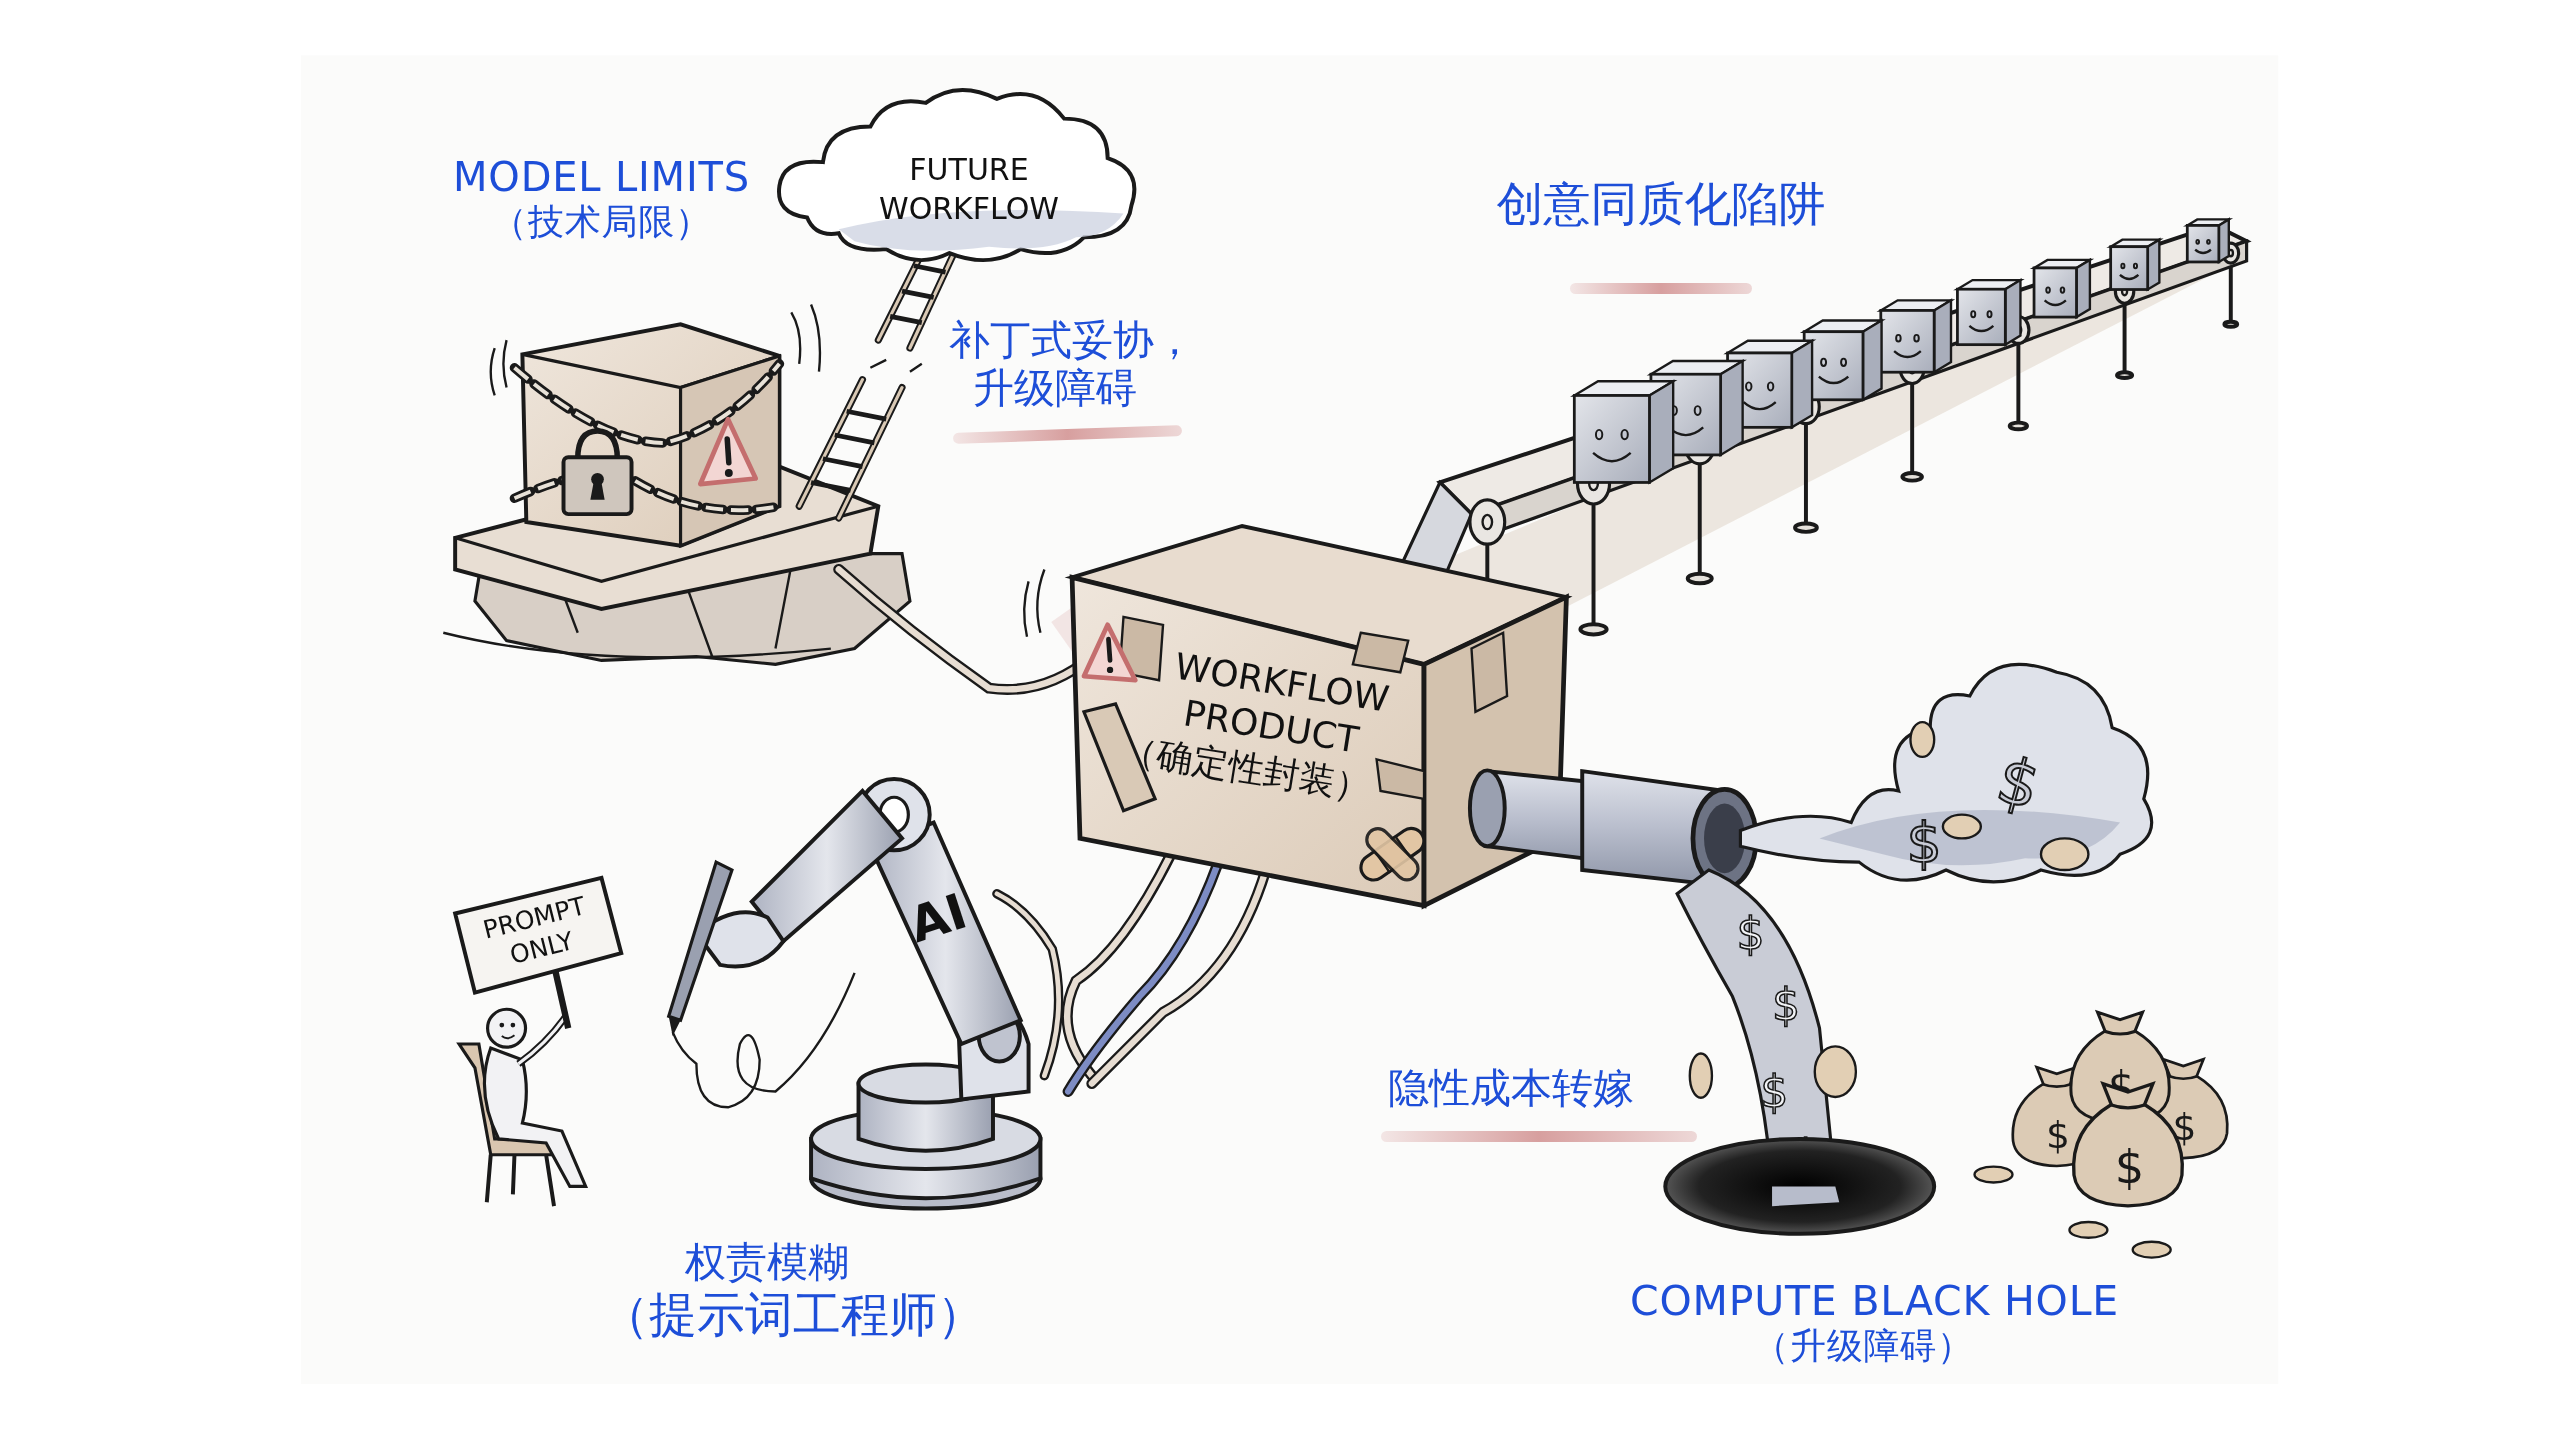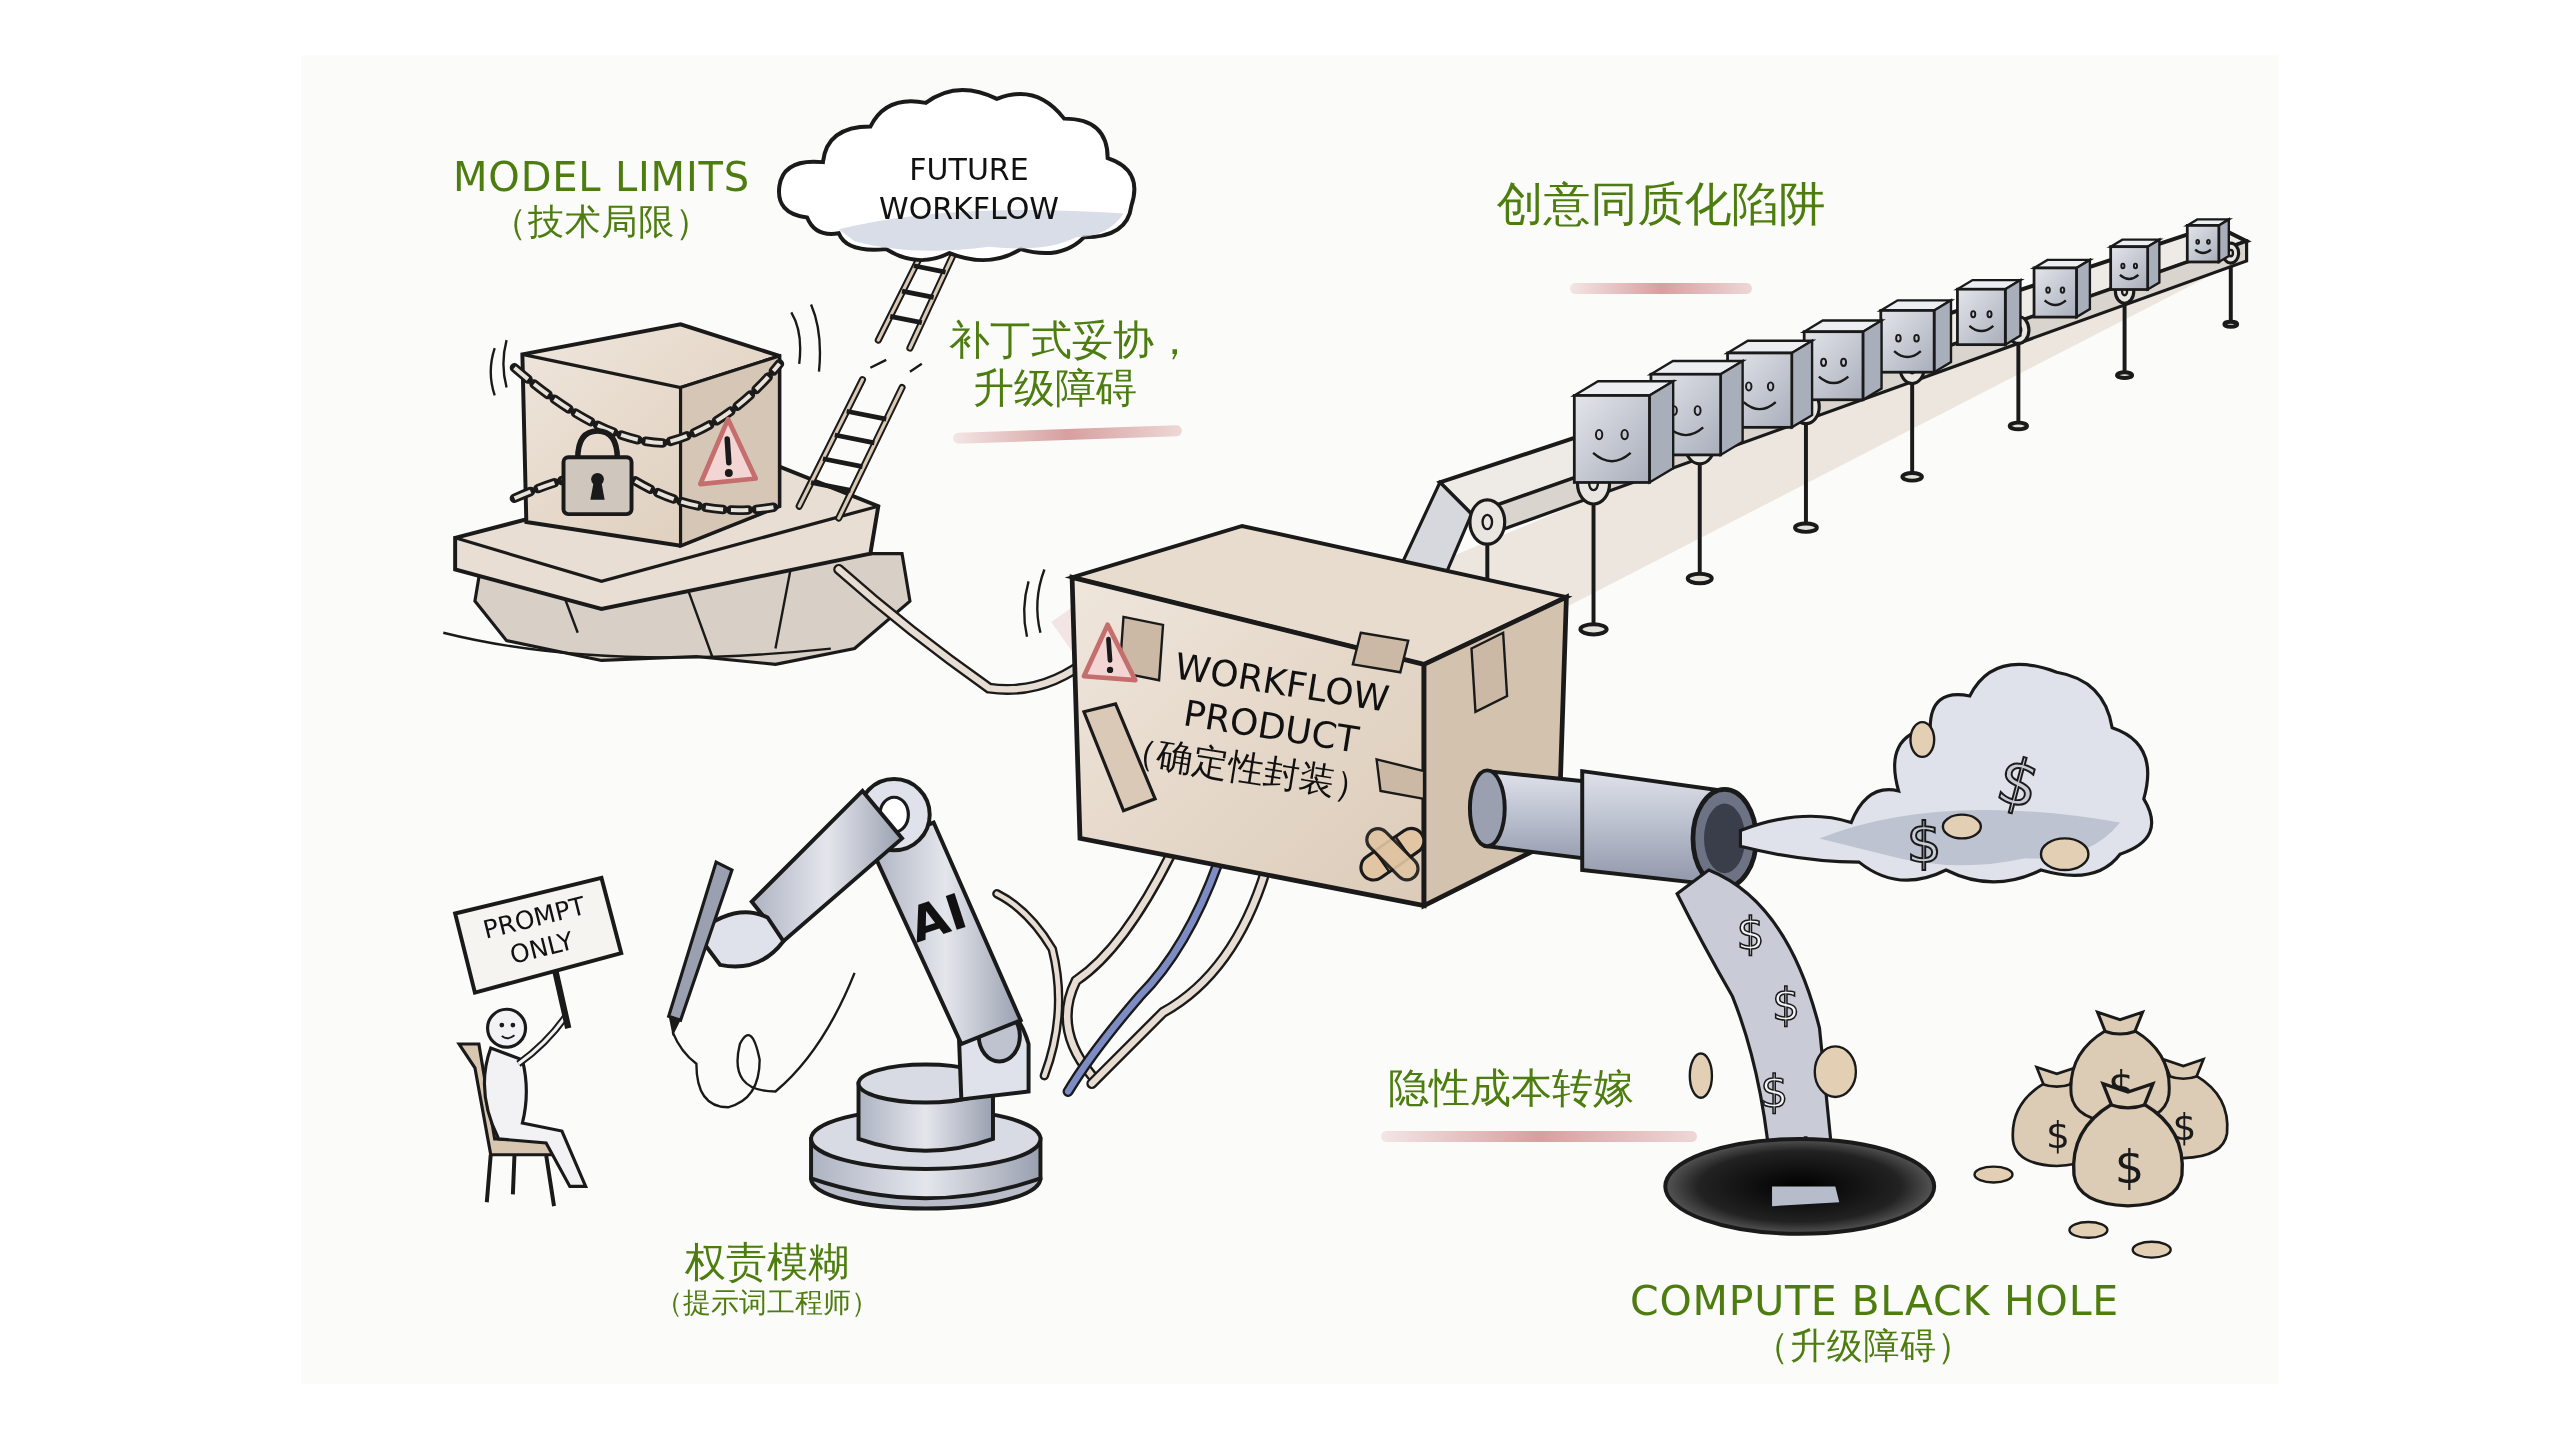--- a/index.html
+++ b/index.html
@@ -1,18 +1,18 @@
 <!DOCTYPE html>
 <html style="font-size:12.7px"><head>
 <meta charset="utf-8">
 <style>
   html, body { margin: 0; padding: 0; background: #ffffff; }
   body { width: 2576px; height: 1430px; overflow: hidden; position: relative; font-family: "DejaVu Sans", sans-serif; }
   #scene { position: absolute; left: 0; top: 0; width: 2576px; height: 1430px; }
-  .lbl { position: absolute; color: #4d7c0f; font-family: "DejaVu Sans", sans-serif; text-align: center; line-height: 1.18; white-space: nowrap; }
+  .lbl { position: absolute; color: #1d4ed8; font-family: "DejaVu Sans", sans-serif; text-align: center; line-height: 1.18; white-space: nowrap; }
   .lbl .l1, .lbl .l2 { display: block; }
   .en { font-size: 40px; letter-spacing: 0.8px; }
   .zh { font-size: 41px; }
   .zh-big { font-size: 47px; }
   .underline { position: absolute; height: 11px; border-radius: 6.3px; background: linear-gradient(90deg, rgba(196,110,110,0.15), rgba(196,110,110,0.65), rgba(196,110,110,0.25)); }
   .cloud-text { position: absolute; font-size: 30px; color: #111; text-align: center; line-height: 1.3; font-family: "DejaVu Sans", sans-serif; }
   .box-text { position: absolute; font-size: 36px; color: #111; font-family: "DejaVu Sans", sans-serif; line-height: 1.25; transform: rotate(9deg); transform-origin: left top; }
   .sign-text { position: absolute; font-size: 25px; color: #111; font-family: "DejaVu Sans", sans-serif; text-align: center; line-height: 1.25; transform: rotate(-14deg); transform-origin: center; }
   .ai-text { position: absolute; font-size: 49px; font-weight: bold; color: #111; font-family: "DejaVu Sans", sans-serif; transform: rotate(-18deg); }
 </style>
@@ -422,21 +422,21 @@
 
 <div class="sign-text" style="left:471px; top:902px; width:134px;">
   <span style="display:block">PROMPT</span>
   <span style="display:block">ONLY</span>
 </div>
 
 <div class="ai-text" style="left:910px; top:890px;">AI</div>
 
 <div class="lbl zh" style="left:601px; top:1238px; width:332px;">
   <span class="l1">权责模糊</span>
-  <span class="l2" style="font-size:28px;">（提示词工程师）</span>
+  <span class="l2" style="font-size:48px;">（提示词工程师）</span>
 </div>
 
 <div class="lbl zh" style="left:1388px; top:1064px; width:316px; text-align:left;">
   <span class="l1">隐性成本转嫁</span>
 </div>
 <div class="underline" style="left:1381px; top:1131px; width:316px;"></div>
 
 <div class="lbl en" style="left:1630px; top:1244px; width:467px;margin-top:33px;">
   <span class="l1" style="font-size:41px;">COMPUTE BLACK HOLE</span>
   <span class="l2 zh" style="font-size:36px;">（升级障碍）</span>

